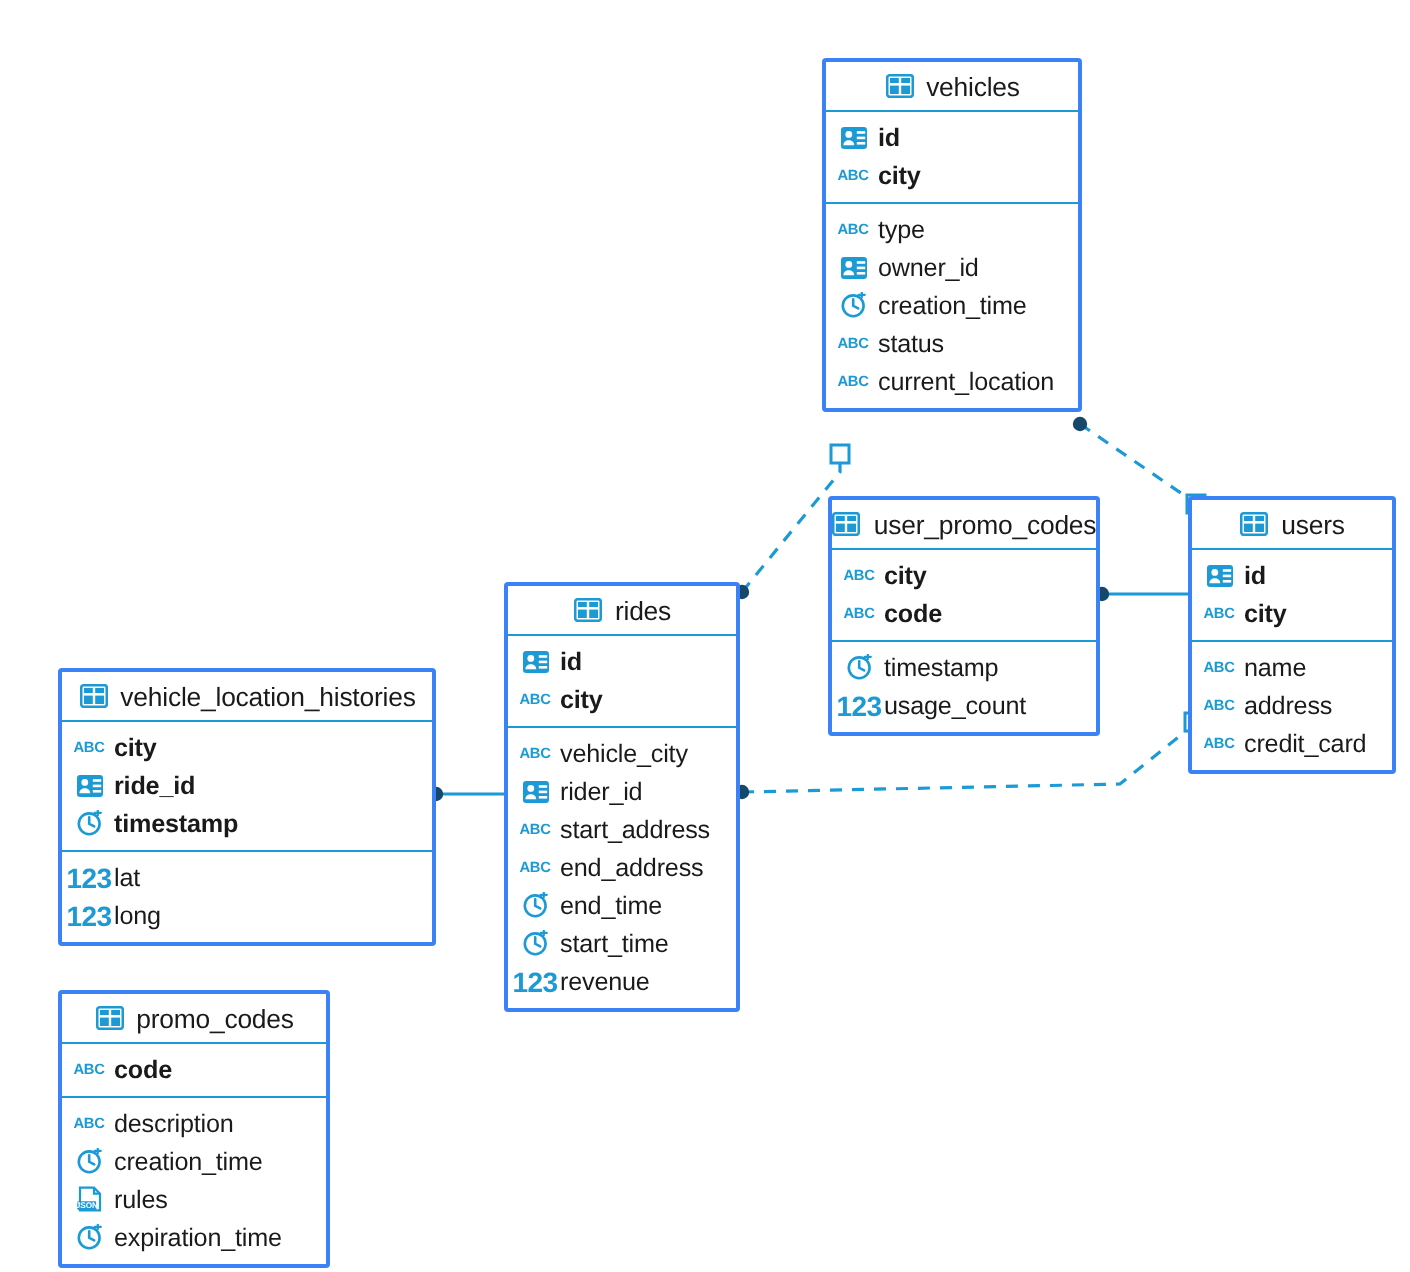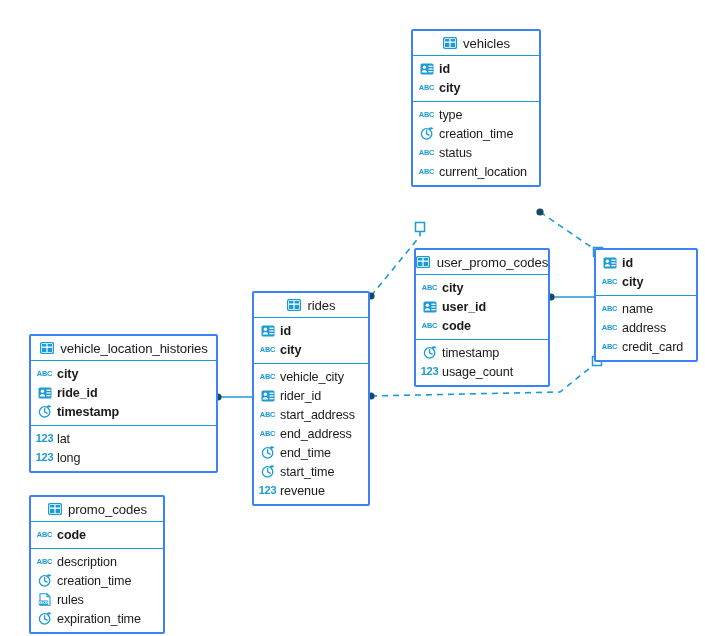--- a/index.html
+++ b/index.html
@@ -81,21 +81,21 @@
   .abc-icon {
     font-family: "Liberation Sans", sans-serif;
     font-size: 7.4px;
     font-weight: bold;
     color: #1b9ad6;
     letter-spacing: -0.2px;
     line-height: 1;
   }
   .num-icon {
     font-family: "Liberation Sans", sans-serif;
-    font-size: 11px;
+    font-size: 14px;
     font-weight: bold;
     color: #1b9ad6;
     letter-spacing: -0.3px;
     line-height: 1;
   }
 </style>
 </head>
 <body>
 
 <div id="canvas">
@@ -161,20 +161,33 @@
         </div>
         <div class="tbl-section">
           <div class="col-row">
             <span class="icon">
               <span class="abc-icon">ABC</span>
             </span>
             <span class="col-name">type</span>
           </div>
           <div class="col-row">
             <span class="icon">
+              <svg width="14" height="12" viewBox="0 0 14 12">
+                <rect x="0.5" y="0.5" width="13" height="11" rx="1.6" fill="#1b9ad6"></rect>
+                <circle cx="4.4" cy="4.2" r="1.7" fill="#fff"></circle>
+                <path d="M1.7 9.6c0-1.6 1.3-2.5 2.7-2.5s2.7 0.9 2.7 2.5z" fill="#fff"></path>
+                <rect x="8.4" y="2.6" width="4.2" height="1.3" fill="#fff"></rect>
+                <rect x="8.4" y="5.3" width="4.2" height="1.3" fill="#fff"></rect>
+                <rect x="8.4" y="8" width="4.2" height="1.3" fill="#fff"></rect>
+              </svg>
+            </span>
+            <span class="col-name">owner_id</span>
+          </div>
+          <div class="col-row">
+            <span class="icon">
               <svg width="14" height="13" viewBox="0 0 14 13">
                 <circle cx="6.6" cy="6.9" r="5.2" fill="none" stroke="#1b9ad6" stroke-width="1.3"></circle>
                 <path d="M6.6 3.6 L6.6 6.9 L9.1 8.2" fill="none" stroke="#1b9ad6" stroke-width="1.3" stroke-linecap="round"></path>
                 <path d="M9.4 1.4 L12.4 1.4 M10.9 0.3 L10.9 2.6" stroke="#1b9ad6" stroke-width="1.1" stroke-linecap="round"></path>
               </svg>
             </span>
             <span class="col-name">creation_time</span>
           </div>
           <div class="col-row">
             <span class="icon">
@@ -205,33 +218,20 @@
         </div>
         <div class="tbl-section keys">
           <div class="col-row">
             <span class="icon">
               <span class="abc-icon">ABC</span>
             </span>
             <span class="col-name pk">city</span>
           </div>
           <div class="col-row">
             <span class="icon">
-              <svg width="14" height="12" viewBox="0 0 14 12">
-                <rect x="0.5" y="0.5" width="13" height="11" rx="1.6" fill="#1b9ad6"></rect>
-                <circle cx="4.4" cy="4.2" r="1.7" fill="#fff"></circle>
-                <path d="M1.7 9.6c0-1.6 1.3-2.5 2.7-2.5s2.7 0.9 2.7 2.5z" fill="#fff"></path>
-                <rect x="8.4" y="2.6" width="4.2" height="1.3" fill="#fff"></rect>
-                <rect x="8.4" y="5.3" width="4.2" height="1.3" fill="#fff"></rect>
-                <rect x="8.4" y="8" width="4.2" height="1.3" fill="#fff"></rect>
-              </svg>
-            </span>
-            <span class="col-name pk">user_id</span>
-          </div>
-          <div class="col-row">
-            <span class="icon">
               <span class="abc-icon">ABC</span>
             </span>
             <span class="col-name pk">code</span>
           </div>
         </div>
         <div class="tbl-section">
           <div class="col-row">
             <span class="icon">
               <svg width="14" height="13" viewBox="0 0 14 13">
                 <circle cx="6.6" cy="6.9" r="5.2" fill="none" stroke="#1b9ad6" stroke-width="1.3"></circle>
@@ -243,20 +243,32 @@
           </div>
           <div class="col-row">
             <span class="icon">
               <span class="num-icon">123</span>
             </span>
             <span class="col-name">usage_count</span>
           </div>
         </div>
       </div>
       <div class="table-node" style="left: 594px; top: 248px; width: 104px;">
+        <div class="tbl-header">
+          <span class="icon">
+            <svg width="14" height="12" viewBox="0 0 14 12">
+              <rect x="0.6" y="0.6" width="12.8" height="10.8" rx="1.3" fill="#fff" stroke="#1b9ad6" stroke-width="1.3"></rect>
+              <rect x="2" y="2" width="4.4" height="2.5" fill="#1b9ad6"></rect>
+              <rect x="7.6" y="2" width="4.4" height="2.5" fill="#1b9ad6"></rect>
+              <rect x="2" y="5.8" width="4.4" height="4.2" fill="#1b9ad6"></rect>
+              <rect x="7.6" y="5.8" width="4.4" height="4.2" fill="#1b9ad6"></rect>
+            </svg>
+          </span>
+          <span class="tbl-title">users</span>
+        </div>
         <div class="tbl-section keys">
           <div class="col-row">
             <span class="icon">
               <svg width="14" height="12" viewBox="0 0 14 12">
                 <rect x="0.5" y="0.5" width="13" height="11" rx="1.6" fill="#1b9ad6"></rect>
                 <circle cx="4.4" cy="4.2" r="1.7" fill="#fff"></circle>
                 <path d="M1.7 9.6c0-1.6 1.3-2.5 2.7-2.5s2.7 0.9 2.7 2.5z" fill="#fff"></path>
                 <rect x="8.4" y="2.6" width="4.2" height="1.3" fill="#fff"></rect>
                 <rect x="8.4" y="5.3" width="4.2" height="1.3" fill="#fff"></rect>
                 <rect x="8.4" y="8" width="4.2" height="1.3" fill="#fff"></rect>

